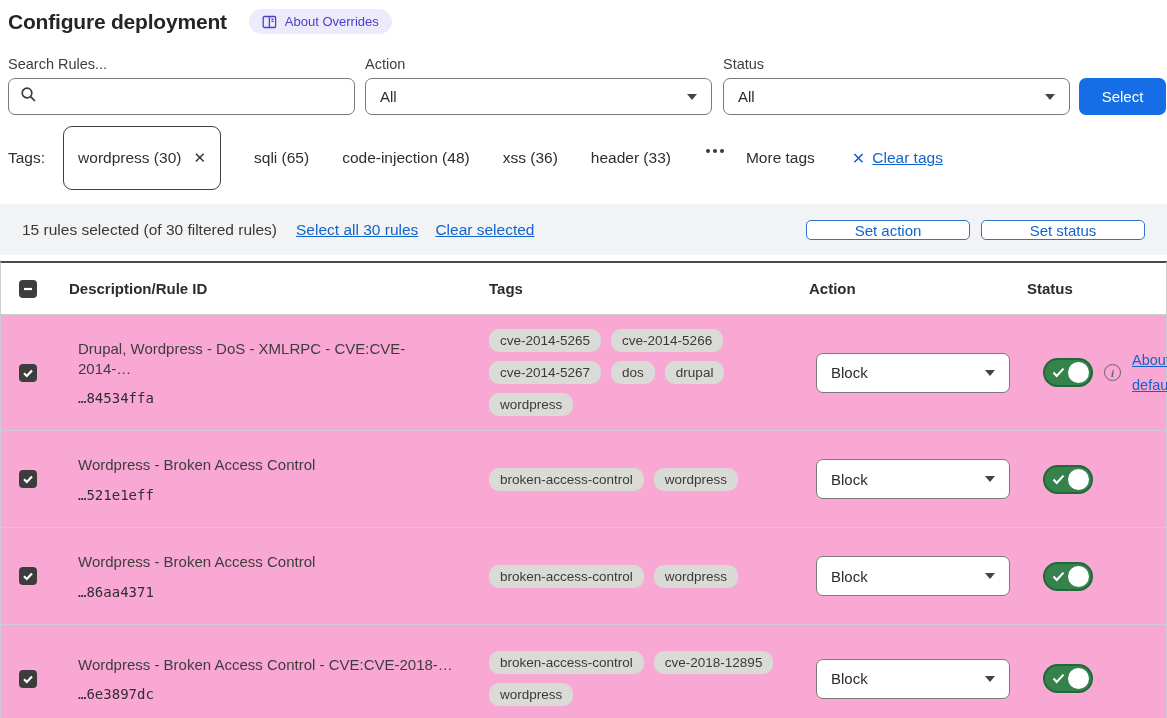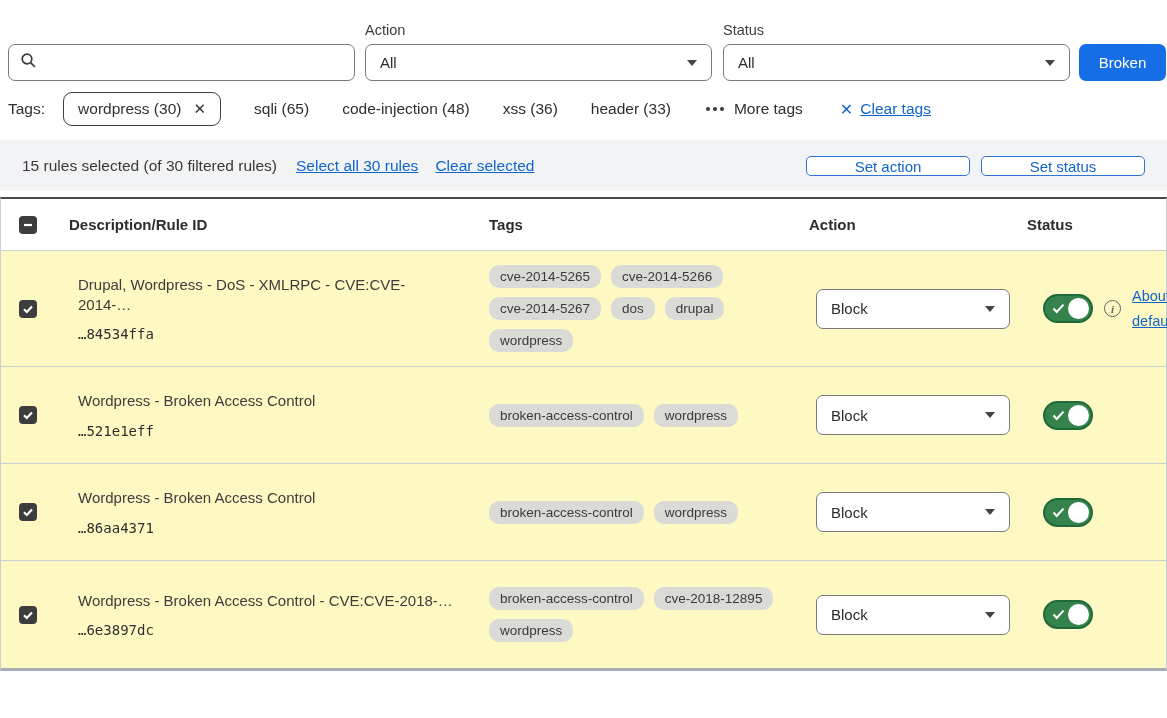--- a/index.html
+++ b/index.html
@@ -37,25 +37,25 @@
   .search-btn {
     margin-left:9px; width:87px; height:37px; border:none; border-radius:7px;
     background:#166ee6; color:#fff; font-size:15px; font-family:inherit; cursor:pointer;
   }
 
   
   .tags-bar { display:flex; align-items:center; margin-top:11px; padding-left:8px; font-size:15.5px; color:#313131; }
   .tags-label { margin-right:18px; }
   .selected-pill {
     display:inline-flex; align-items:center; gap:12px;
-    border:1px solid #3f3f3f; border-radius:9px; padding:7px 14px; cursor:pointer;
+    border:1px solid #3f3f3f; border-radius:9px; padding:22px 14px; cursor:pointer;
   }
   .selected-pill .x-glyph { font-size:15px; color:#333; }
   .tag-item { margin-left:33px; cursor:pointer; color:#2e2e2e; }
-  .more-tags { display:inline-flex; align-items:center; gap:10px; margin-left:35px; cursor:pointer; color:#2e2e2e; }
+  .more-tags { display:inline-flex; align-items:flex-start; gap:22px; margin-left:35px; cursor:pointer; color:#2e2e2e; }
   .dots { display:inline-flex; gap:3px; }
   .dots i { width:4px; height:4px; border-radius:50%; background:#3a3a3a; }
   .clear-tags { display:inline-flex; align-items:center; gap:7px; margin-left:37px; color:#1264cd; cursor:pointer; }
   .clear-tags .x-glyph { font-size:16px; }
   .clear-tags .lbl { text-decoration:underline; }
 
   
   .selection-bar {
     margin-top:14px; height:51px; background:#f2f3f4;
     display:flex; align-items:center; padding:0 22px; font-size:15.5px; color:#393939;
@@ -71,21 +71,21 @@
 
   
   .rules-table {
     margin-top:6px;
     border-top:2px solid #4a4a4a;
     border-left:1px solid #c9ced4; border-right:1px solid #c9ced4;
     border-bottom:3px solid #a7adb5;
   }
   .row-grid { display:grid; grid-template-columns:48px 400px 300px 198px 1fr; align-items:center;gap:20px; }
   .thead { height:52px; background:#fff; border-bottom:1px solid #c9ced4; font-weight:700; font-size:15px; color:#2c2c2c; }
-  .trow { background:#fef9c3; }
+  .trow { background:#f9a8d4; }
   .trow:not(:last-child) { border-bottom:1px solid #c9ced4; }
   .row-1 { min-height:116px; }
   .row-2, .row-3 { min-height:97px; }
   .row-4 { min-height:107px; }
 
   .checkbox-cell { padding-left:18px; }
   .checkbox {
     width:18px; height:18px; background:#3d3d3d; border-radius:4px;
     display:flex; align-items:center; justify-content:center; cursor:pointer;
   }
@@ -118,23 +118,38 @@
     display:flex; align-items:center; justify-content:center;
     font-size:11px; font-family:"Liberation Serif", serif; font-style:italic; font-weight:700; flex:none;
   }
   .reset-link { color:#1264cd; font-size:14.5px; width:62px; line-height:1.7; text-decoration:underline; cursor:pointer; }
 </style>
 </head>
 <body>
 
 <div class="page">
 
+  <div class="page-header">
+    <h1 class="page-title">Configure deployment</h1>
+    <span class="about-badge">
+      <span>
+        <svg width="15" height="14" viewBox="0 0 15 14" fill="none" stroke="#4a41c8" stroke-width="1.3">
+          <rect x="1.2" y="1.5" width="12.4" height="11" rx="1.2"></rect>
+          <line x1="7.4" y1="1.5" x2="7.4" y2="12.5"></line>
+          <line x1="9.4" y1="4.2" x2="11.6" y2="4.2"></line>
+          <line x1="9.4" y1="6.4" x2="11.6" y2="6.4"></line>
+        </svg>
+      </span>
+      <span>About Overrides</span>
+    </span>
+  </div>
 
   <div class="filters">
     <div class="filter">
+      <span class="filter-label">Search Rules...</span>
       <div class="search-box">
         <span>
           <svg width="17" height="17" viewBox="0 0 17 17" fill="none" stroke="#3a3a3a" stroke-width="1.7">
             <circle cx="7" cy="7" r="4.8"></circle>
             <line x1="10.6" y1="10.6" x2="15" y2="15"></line>
           </svg>
         </span>
         <input value="" style="">
       </div>
     </div>
@@ -147,21 +162,21 @@
       </div>
     </div>
     <div class="filter-gap" style="width:11px;"></div>
     <div class="filter">
       <span class="filter-label">Status</span>
       <div class="selectbox">
         <span>All</span>
         <span class="caret"></span>
       </div>
     </div>
-    <button class="search-btn">Broken</button>
+    <button class="search-btn">Select</button>
   </div>
 
   <div class="tags-bar">
     <span class="tags-label">Tags:</span>
     <span class="selected-pill">
       <span>wordpress (30)</span>
       <span class="x-glyph">✕</span>
     </span>
     <span class="tag-item">sqli (65)</span>
     <span class="tag-item">code-injection (48)</span>

